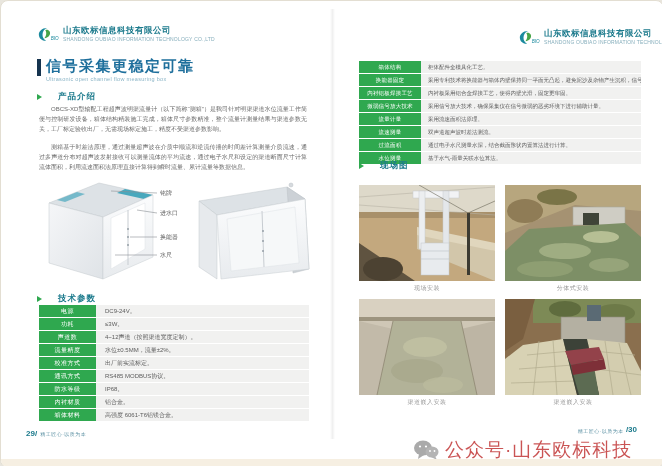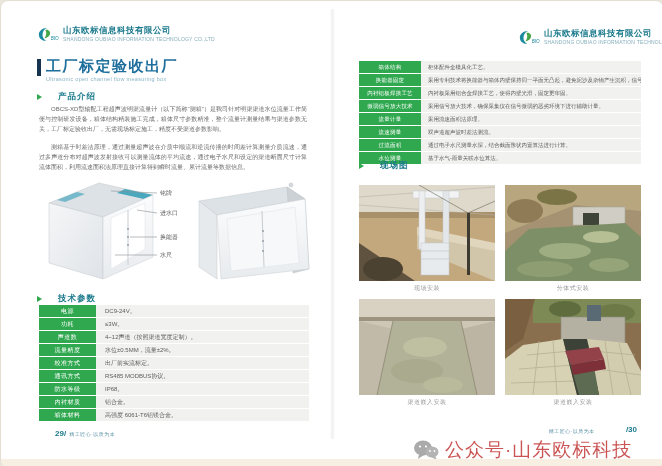--- a/index.html
+++ b/index.html
@@ -27,21 +27,21 @@
 
   .figure-wrap{position:absolute;left:40px;top:176px;width:280px;height:108px;}
 
   .spec-table{position:absolute;left:38px;top:304px;width:270px;display:flex;flex-direction:column;gap:1px;}
   .spec-row{display:flex;height:12px;}
   .spec-label{width:57px;background:#2fa84f;color:#ffffff;font-size:6px;display:flex;align-items:center;justify-content:center;letter-spacing:.5px;flex:0 0 auto;}
   .spec-value{flex:1;background:#f1f1f0;color:#5c5c5c;font-size:6px;display:flex;align-items:center;padding-left:9px;white-space:nowrap;overflow:hidden;}
 
   .footer-left{position:absolute;left:25px;top:428px;display:flex;align-items:baseline;gap:3px;}
   .footer-right{position:absolute;right:26px;top:424px;display:flex;align-items:flex-end;gap:2px;}
-  .page-num{color:#1b7a8c;font-size:8px;font-weight:bold;margin-left:29px;}
+  .page-num{color:#1b7a8c;font-size:8px;font-weight:bold;}
   .slogan{color:#5f93a5;font-size:5px;letter-spacing:.5px;}
 
   
   .feat-table{position:absolute;left:358px;top:60px;width:282px;display:flex;flex-direction:column;gap:1px;}
   .feat-row{display:flex;height:12px;}
   .feat-label{width:62px;background:#2fa84f;color:#ffffff;font-size:5.5px;display:flex;align-items:center;justify-content:center;letter-spacing:.2px;flex:0 0 auto;text-align:center;}
   .feat-value{flex:1;background:#f1f1f0;color:#5c5c5c;font-size:5.5px;display:flex;align-items:center;padding-left:7px;white-space:nowrap;overflow:hidden;}
 
   .photo-grid{position:absolute;left:358px;top:184px;width:282px;display:grid;grid-template-columns:136px 136px;column-gap:10px;row-gap:6px;}
   .photo-cell{display:flex;flex-direction:column;align-items:center;}
@@ -64,21 +64,21 @@
       <text x="15" y="15" font-size="5" font-style="italic" fill="#1b8a9e">BIO</text>
     </svg>
     <div>
       <div class="co-name">山东欧标信息科技有限公司</div>
       <div class="co-en">SHANDONG OUBIAO INFORMATION TECHNOLOGY CO.,LTD</div>
     </div>
   </div>
 
   <div class="title-block">
     <div class="title-bar"></div>
-    <div class="page-title">工厂标定验收出厂</div>
+    <div class="page-title">信号采集更稳定可靠</div>
     <div class="page-title-en">Ultrasonic open channel flow measuring box</div>
   </div>
 
   <div class="section-head" style="left:36px;top:90px;">
     <span class="arrow-icon"></span>
     <span class="section-label">产品介绍</span>
   </div>
 
   <div class="para" style="top:103px;">OBCS-XD型输配工程超声波明渠流量计（以下简称“测箱”）是我司针对明渠渠道水位流量工作简便与控制研发设备，箱体结构精装施工完成，箱体尺寸参数精准，整个流量计测量结果与渠道参数无关，工厂标定验收出厂，无需现场标定施工，精度不受渠道参数影响。</div>
   <div class="para" style="top:141px;">测箱基于时差法原理，通过测量超声波在介质中顺流和逆流传播的时间差计算测量介质流速，通过多声道分布对超声波发射接收可以测量流体的平均流速，通过电子水尺和设定的渠道断面尺寸计算流体面积，利用流速面积法原理直接计算得到瞬时流量、累计流量等数据信息。</div>

